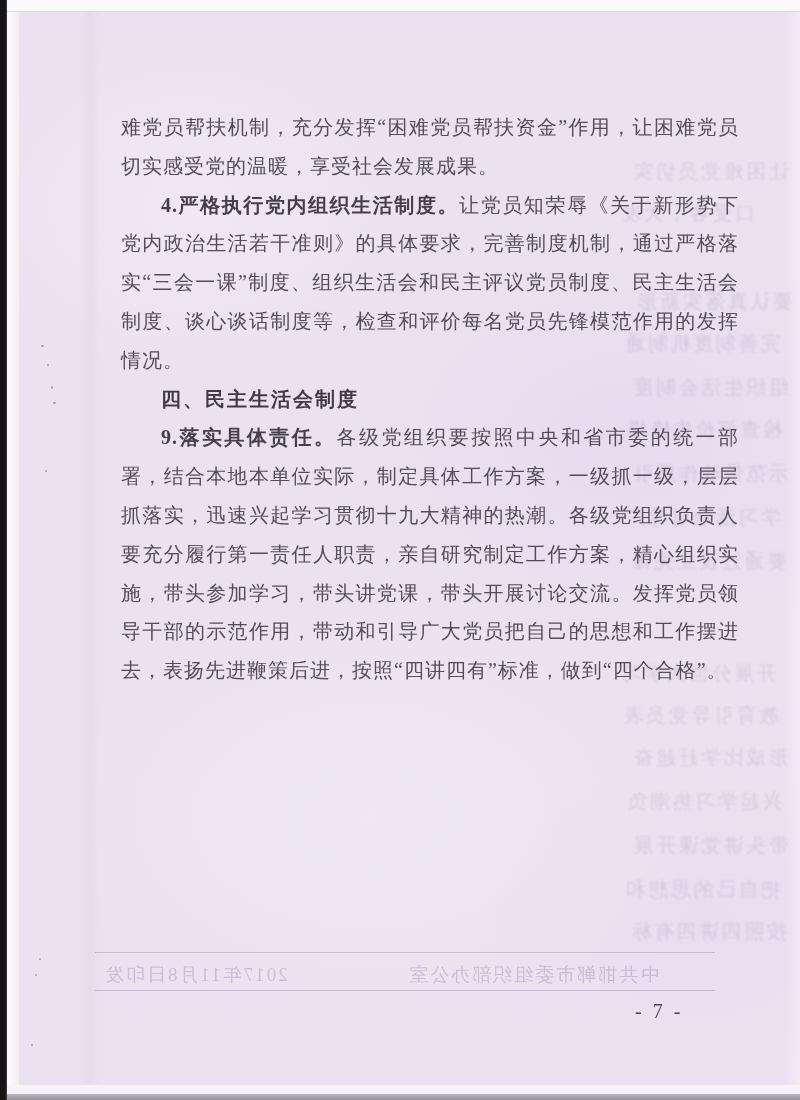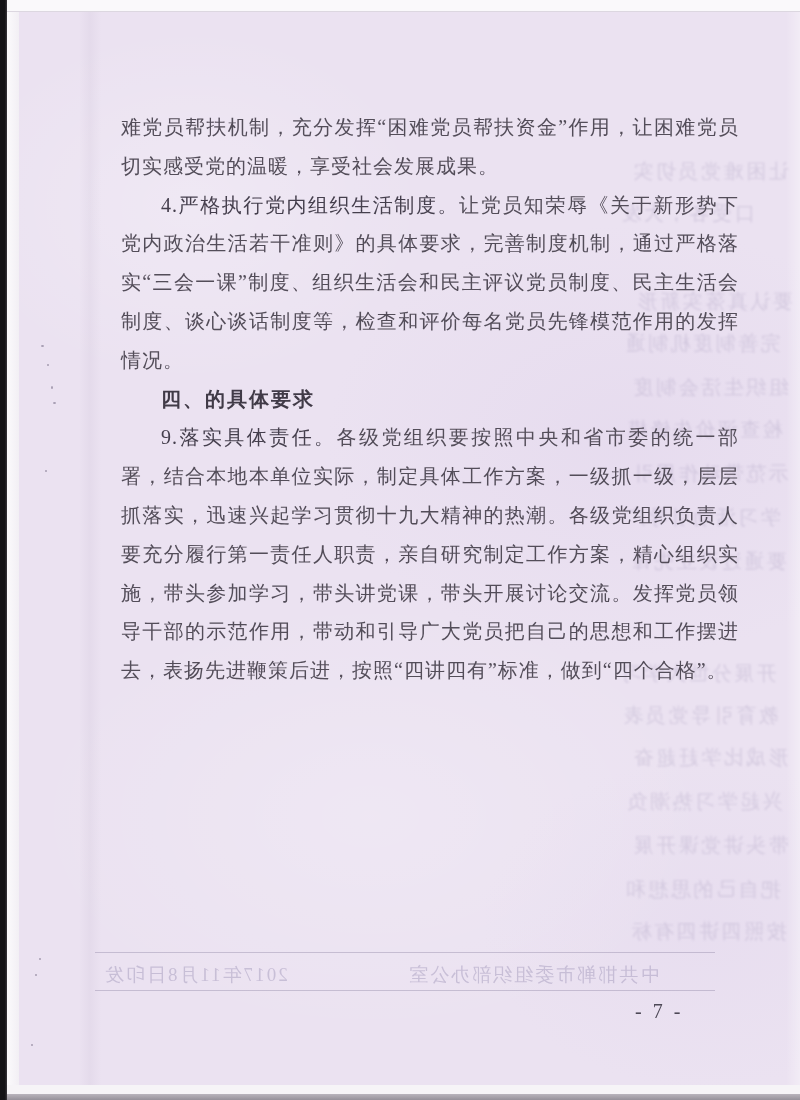--- a/index.html
+++ b/index.html
@@ -34,21 +34,21 @@
   .crease{position:absolute;left:60px;top:0;bottom:0;width:22px;
     background:linear-gradient(90deg,transparent,rgba(120,100,140,.06),transparent);}
   
   .text-col{
     position:absolute;left:82px;top:96px;width:618px;
     font-size:20px;line-height:38.8px;letter-spacing:1px;
     color:#534d59;text-align:justify;text-justify:inter-character;margin-left:20px;
   }
   .text-col p{margin:0;text-indent:2em;}
   .text-col p.no-indent{text-indent:0;}
-  .lead{font-weight:400;color:#453f4d;}
+  .lead{font-weight:700;color:#453f4d;}
   .heading{font-weight:700;color:#403a47;
     font-family:"Liberation Sans","DejaVu Sans",sans-serif;letter-spacing:2px;}
   .page-number{
     position:absolute;left:616px;top:988px;
     font-size:20px;letter-spacing:3px;color:#4d4856;white-space:nowrap;
   }
   
   .bleed{
     position:absolute;transform:scaleX(-1);white-space:nowrap;
     color:#9c90b4;opacity:.28;filter:blur(1.1px);
@@ -101,19 +101,19 @@
     <div class="speck" style="left:32px;top:374px;width:2px;height:3px;"></div>
     <div class="speck" style="left:34px;top:390px;width:3px;height:2px;"></div>
     <div class="speck" style="left:26px;top:458px;width:2px;height:2px;"></div>
     <div class="speck" style="left:20px;top:946px;width:2px;height:2px;"></div>
     <div class="speck" style="left:16px;top:962px;width:2px;height:2px;"></div>
     <div class="speck" style="left:12px;top:1032px;width:2px;height:2px;"></div>
 
     <div class="text-col">
       <p class="no-indent">难党员帮扶机制，充分发挥“困难党员帮扶资金”作用，让困难党员切实感受党的温暖，享受社会发展成果。</p>
       <p><span class="lead">4.严格执行党内组织生活制度。</span><span>让党员知荣辱《关于新形势下党内政治生活若干准则》的具体要求，完善制度机制，通过严格落实“三会一课”制度、组织生活会和民主评议党员制度、民主生活会制度、谈心谈话制度等，检查和评价每名党员先锋模范作用的发挥情况。</span></p>
-      <p class="heading">四、的具体要求</p>
+      <p class="heading">四、民主生活会制度</p>
       <p><span class="lead">9.落实具体责任。</span><span>各级党组织要按照中央和省市委的统一部署，结合本地本单位实际，制定具体工作方案，一级抓一级，层层抓落实，迅速兴起学习贯彻十九大精神的热潮。各级党组织负责人要充分履行第一责任人职责，亲自研究制定工作方案，精心组织实施，带头参加学习，带头讲党课，带头开展讨论交流。发挥党员领导干部的示范作用，带动和引导广大党员把自己的思想和工作摆进去，表扬先进鞭策后进，按照“四讲四有”标准，做到“四个合格”。</span></p>
     </div>
 
     <div class="page-number">- 7 -</div>
   </div>
 </div>
 
 </body></html>

